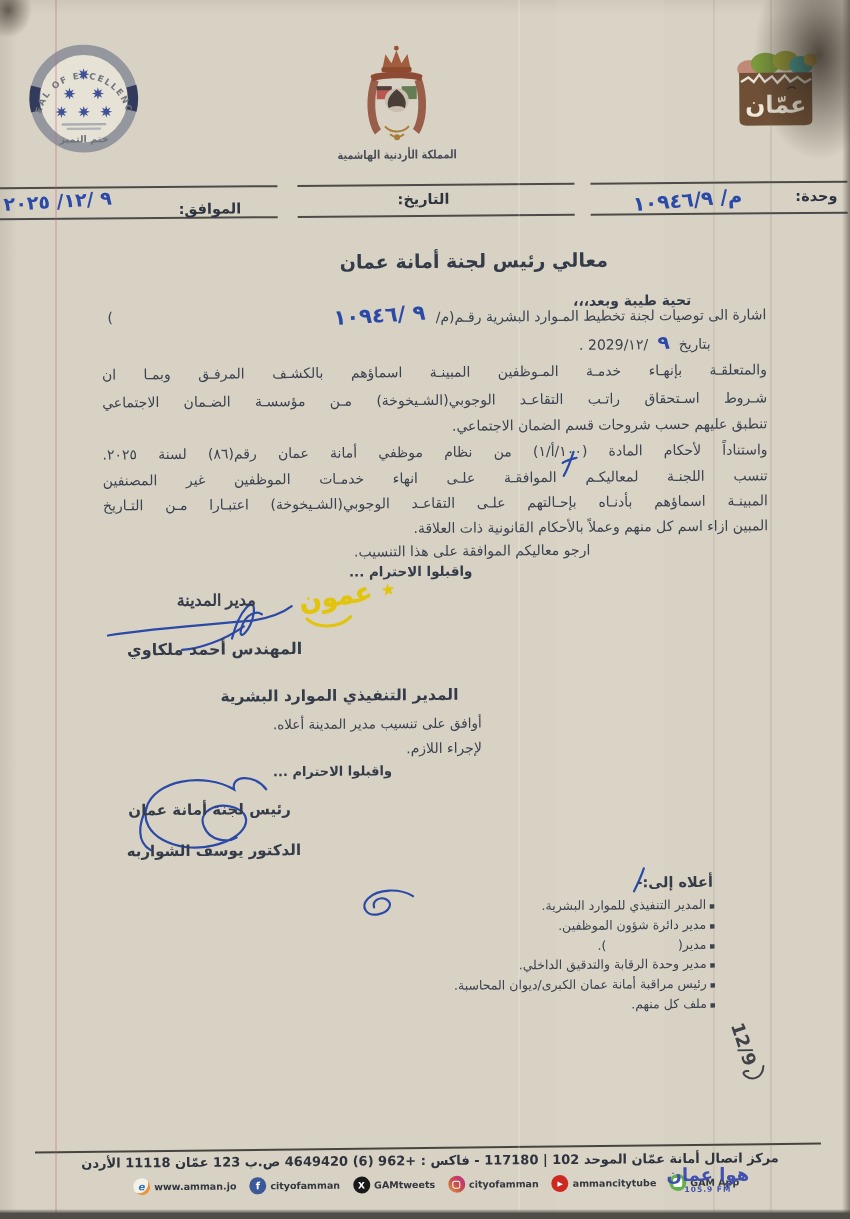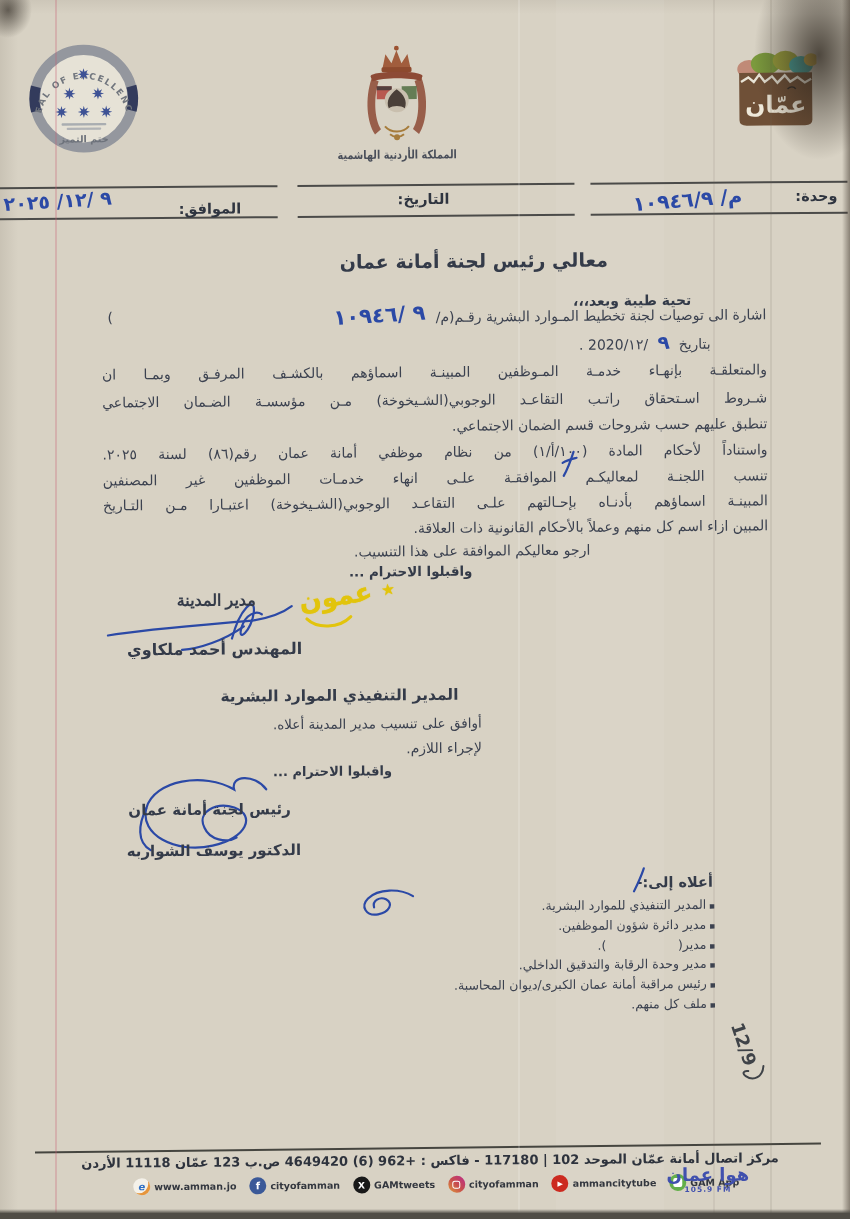--- a/index.html
+++ b/index.html
@@ -161,21 +161,21 @@
 
     <div class="ln" style="top:305px;">
       <span>اشارة  الى توصيات لجنة تخطيط المـوارد البشرية رقـم(م/</span>
       <span class="hw ltrvis" style="font-size:21px;transform:rotate(-3deg);margin-right:6px;">١٠٩٤٦/ ٩</span>
       <span class="abs" style="left:6px;top:0;">)</span>
     </div>
 
     <div class="ln nowrap" style="top:334px;right:138px;left:auto;">
       <span>بتاريخ</span>
       <span class="hw ltrvis hw-day">٩</span>
-      <span class="ltrvis">2020/١٢/</span>
+      <span class="ltrvis">2029/١٢/</span>
       <span>.</span>
     </div>
 
     <div class="ln justify" style="top:362px;">والمتعلقـة بإنهـاء خدمـة المـوظفين المبينـة اسماؤهم بالكشـف المرفـق وبمـا ان</div>
     <div class="ln justify" style="top:390px;">شـروط اسـتحقاق راتـب التقاعـد الوجوبي(الشـيخوخة) مـن مؤسسـة الضـمان الاجتماعي</div>
     <div class="ln ralign" style="top:416px;">تنطبق عليهم حسب شروحات قسم الضمان الاجتماعي.</div>
     <div class="ln justify" style="top:442px;">واستناداً لأحكام المادة (١٠٠/أ/١) من نظام موظفي أمانة عمان رقم(٨٦) لسنة ٢٠٢٥.</div>
     <div class="ln justify" style="top:468px;">تنسب اللجنـة لمعاليكـم الموافقـة علـى انهاء خدمـات الموظفين غير المصنفين</div>
     <div class="ln justify" style="top:493px;">المبينـة اسماؤهم بأدنـاه بإحـالتهم علـى التقاعـد الوجوبي(الشـيخوخة) اعتبـارا مـن التـاريخ</div>
     <div class="ln ralign" style="top:518px;">المبين ازاء اسم كل منهم وعملاً بالأحكام القانونية ذات العلاقة.</div>

